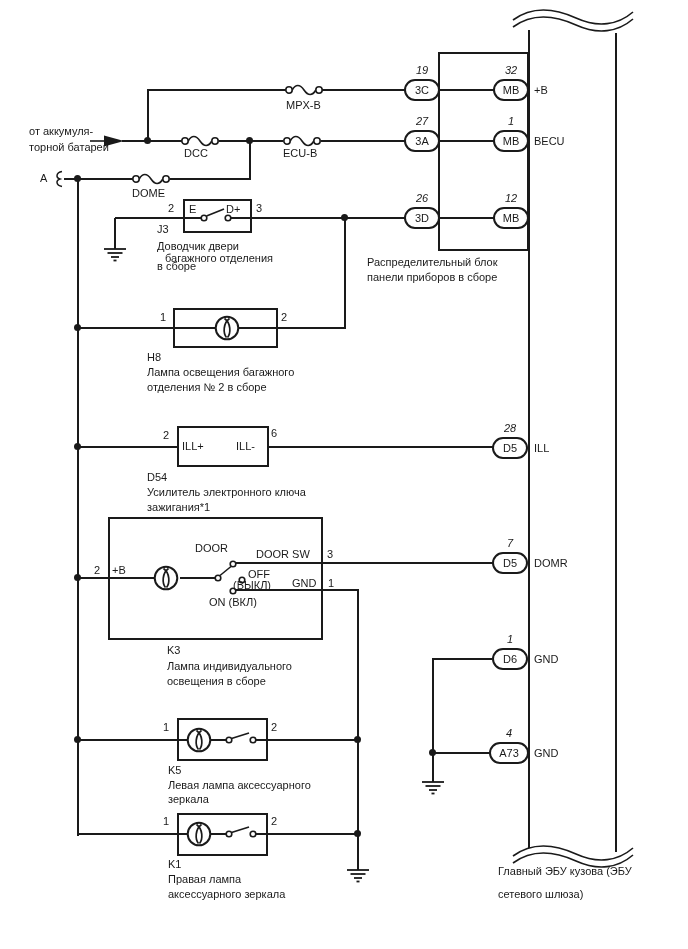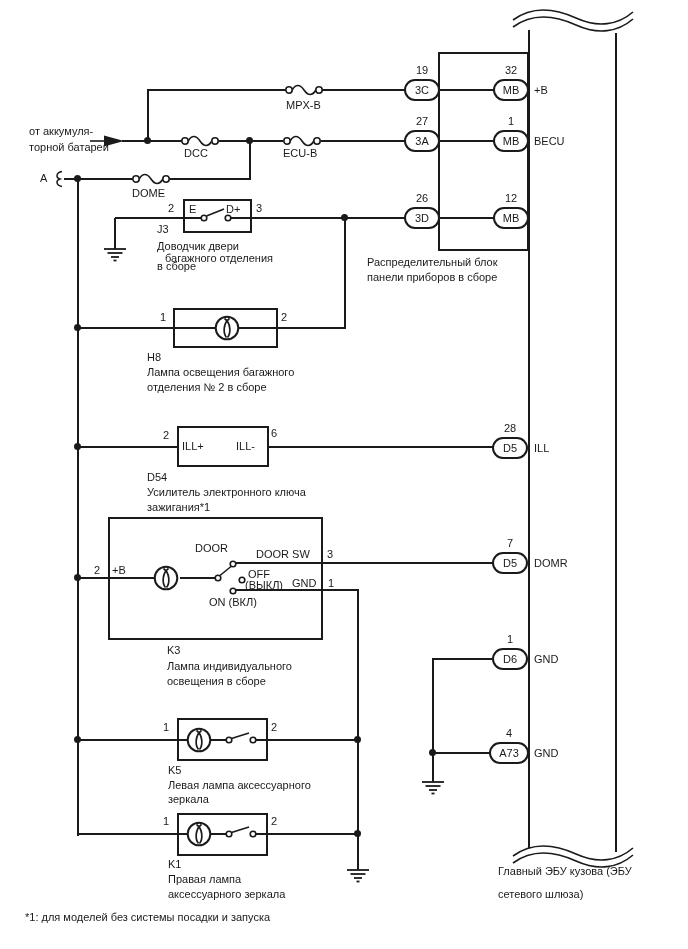--- a/index.html
+++ b/index.html
@@ -7,21 +7,21 @@
           font-family:"Liberation Sans",sans-serif;color:#1a1a1a;}
   .hl{position:absolute;height:2px;background:#1a1a1a;}
   .vl{position:absolute;width:2px;background:#1a1a1a;}
   .box{position:absolute;border:2px solid #1a1a1a;background:#fff;box-sizing:border-box;}
   .txt{position:absolute;font-size:11px;line-height:13px;white-space:nowrap;}
   .dot{position:absolute;width:7px;height:7px;border-radius:50%;background:#1a1a1a;}
   .conn{position:absolute;width:36px;height:22px;}
   .conn .oval{position:absolute;left:0;top:0;width:100%;height:100%;border:2px solid #1a1a1a;
               border-radius:12px;background:#fff;box-sizing:border-box;display:flex;
               align-items:center;justify-content:center;font-size:11px;}
-  .conn .pin{position:absolute;top:-15px;left:0;width:100%;text-align:center;font-size:11px;}
+  .conn .pin{position:absolute;top:-15px;left:0;width:100%;text-align:center;font-size:11px;font-style:italic;}
   svg{position:absolute;overflow:visible;}
 </style>
 </head>
 <body>
 
 <div class="canvas">
 
   <div class="vl" style="left:528px;top:30px;height:818px"></div>
   <div class="vl" style="left:615px;top:33px;height:819px"></div>
   <svg style="left:510px;top:3px" width="126" height="32" viewBox="0 0 126 32">
@@ -162,21 +162,21 @@
     <circle cx="21" cy="6" r="2.8" fill="#fff" stroke="#1a1a1a" stroke-width="1.6"></circle>
     <circle cx="30" cy="22" r="2.8" fill="#fff" stroke="#1a1a1a" stroke-width="1.6"></circle>
     <circle cx="21" cy="33" r="2.8" fill="#fff" stroke="#1a1a1a" stroke-width="1.6"></circle>
   </svg>
   <span class="txt" style="left:94px;top:564px">2</span>
   <span class="txt" style="left:112px;top:564px">+B</span>
   <span class="txt" style="left:195px;top:542px">DOOR</span>
   <span class="txt" style="left:256px;top:548px">DOOR SW</span>
   <span class="txt" style="left:327px;top:548px">3</span>
   <span class="txt" style="left:248px;top:568px">OFF</span>
-  <span class="txt" style="left:245px;top:579px">(ВЫКЛ)</span>
+  <span class="txt" style="left:233px;top:579px">(ВЫКЛ)</span>
   <span class="txt" style="left:292px;top:577px">GND</span>
   <span class="txt" style="left:328px;top:577px">1</span>
   <span class="txt" style="left:209px;top:596px">ON (ВКЛ)</span>
   <span class="txt" style="left:167px;top:644px">K3</span>
   <span class="txt" style="left:167px;top:660px">Лампа индивидуального</span>
   <span class="txt" style="left:167px;top:675px">освещения в сборе</span>
 
   <div class="hl" style="left:77px;top:739px;width:100px"></div>
   <div class="hl" style="left:268px;top:739px;width:91px"></div>
   <div class="box" style="left:177px;top:718px;width:91px;height:43px"></div>
@@ -296,15 +296,14 @@
   <div class="dot" style="left:74px;top:175px"></div>
   <div class="dot" style="left:341px;top:214px"></div>
   <div class="dot" style="left:74px;top:324px"></div>
   <div class="dot" style="left:74px;top:443px"></div>
   <div class="dot" style="left:74px;top:574px"></div>
   <div class="dot" style="left:74px;top:736px"></div>
   <div class="dot" style="left:354px;top:736px"></div>
   <div class="dot" style="left:354px;top:830px"></div>
   <div class="dot" style="left:429px;top:749px"></div>
 
-  <span class="txt" style="left:25px;top:911px">*1: для моделей без системы посадки и запуска</span>
 
 </div>
 
 </body></html>

